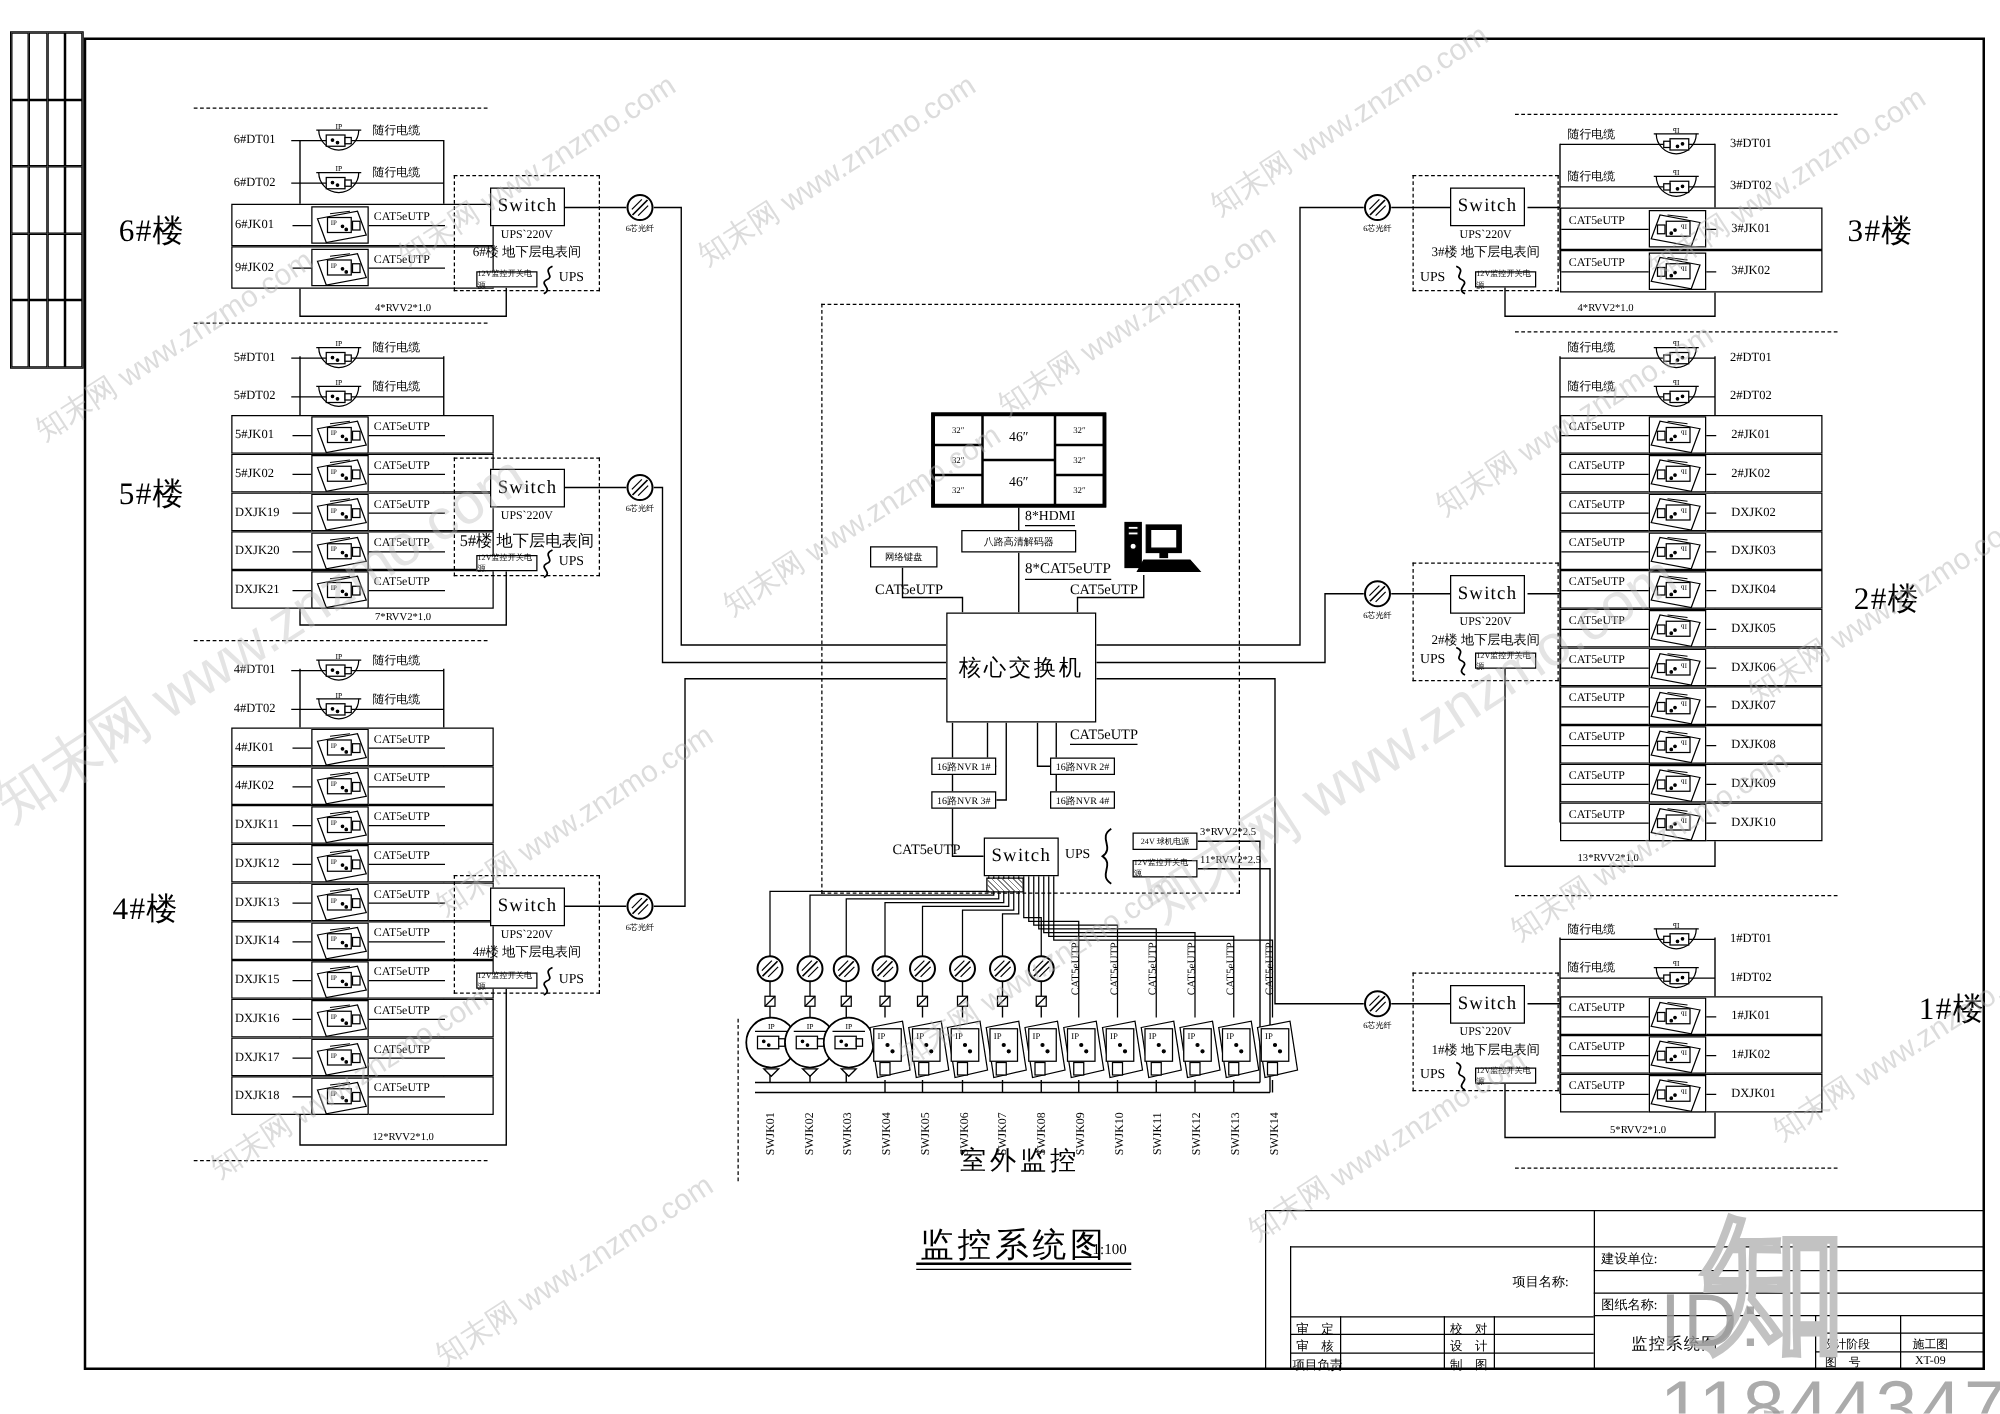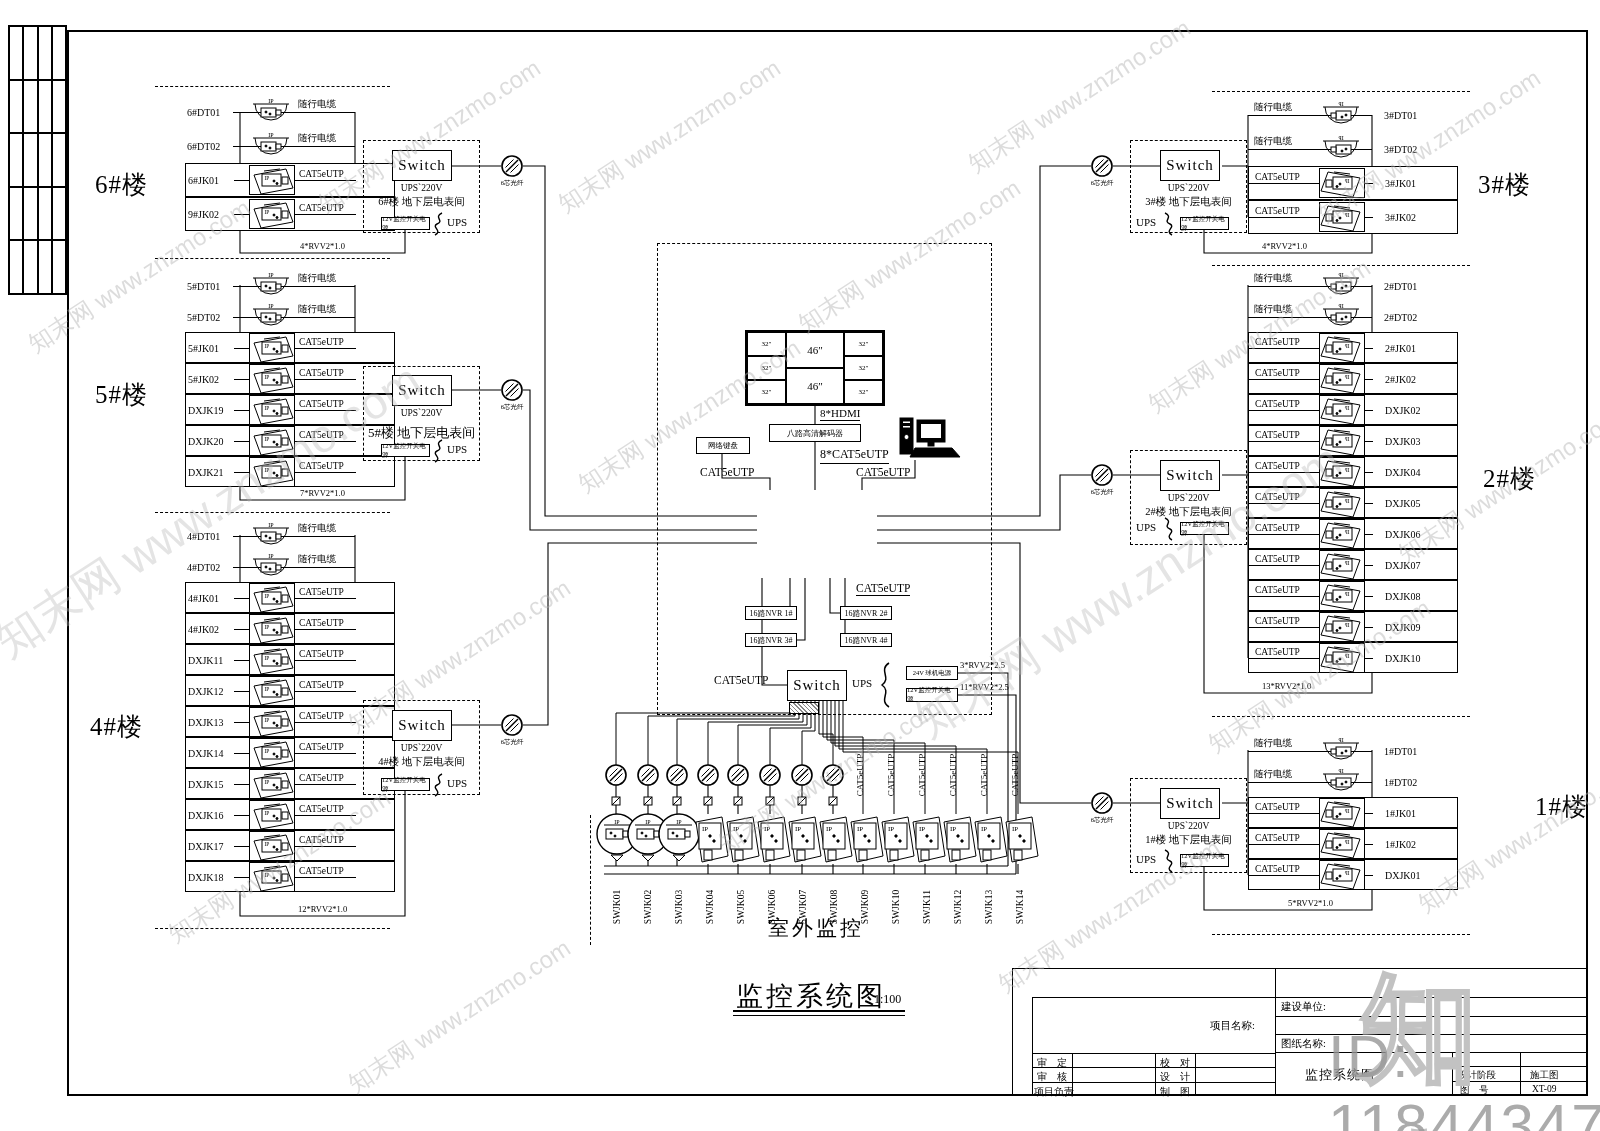--- a/index.html
+++ b/index.html
@@ -1009,20 +1009,21 @@
     <circle cx="8.5" cy="21" r="2.5" fill="#fff" stroke="none"></circle>
     <rect x="19" y="4" width="28" height="22" fill="#000"></rect>
     <rect x="22.5" y="7.5" width="21" height="15" fill="#fff" stroke="none"></rect>
     <rect x="30" y="26" width="6" height="4" fill="#000"></rect>
     <polygon points="17,32 54,32 62,41 12,41" fill="#000"></polygon>
   </svg>
   <div class="t lvl3 u" style="left:820px;top:447px;font-size:12px;">8*CAT5eUTP</div>
   <div class="t lvl3" style="left:700px;top:466px;font-size:11.5px;">CAT5eUTP</div>
   <div class="t lvl3" style="left:856px;top:466px;font-size:11.5px;">CAT5eUTP</div>
 
+  <div class="swbox lvl2" style="left:757px;top:490px;width:120px;height:88px;font-size:18px;letter-spacing:2px;">核心交换机</div>
 
   <div class="t lvl3 u" style="left:856px;top:582px;font-size:11.5px;">CAT5eUTP</div>
   <div class="box lvl2 ctr" style="left:745px;top:606px;width:52px;height:14px;font-size:8px;line-height:13px;">16路NVR 1#</div>
   <div class="box lvl2 ctr" style="left:840px;top:606px;width:52px;height:14px;font-size:8px;line-height:13px;">16路NVR 2#</div>
   <div class="box lvl2 ctr" style="left:745px;top:633px;width:52px;height:14px;font-size:8px;line-height:13px;">16路NVR 3#</div>
   <div class="box lvl2 ctr" style="left:840px;top:633px;width:52px;height:14px;font-size:8px;line-height:13px;">16路NVR 4#</div>
 
   <div class="t lvl3" style="left:714px;top:674px;font-size:11.5px;">CAT5eUTP</div>
   <div class="swbox lvl2" style="left:787px;top:670px;width:60px;height:31px;">Switch</div>
   <div class="abs lvl2 hatch" style="left:789px;top:702px;width:28px;height:10px;border:0.8px solid #000;"></div>

